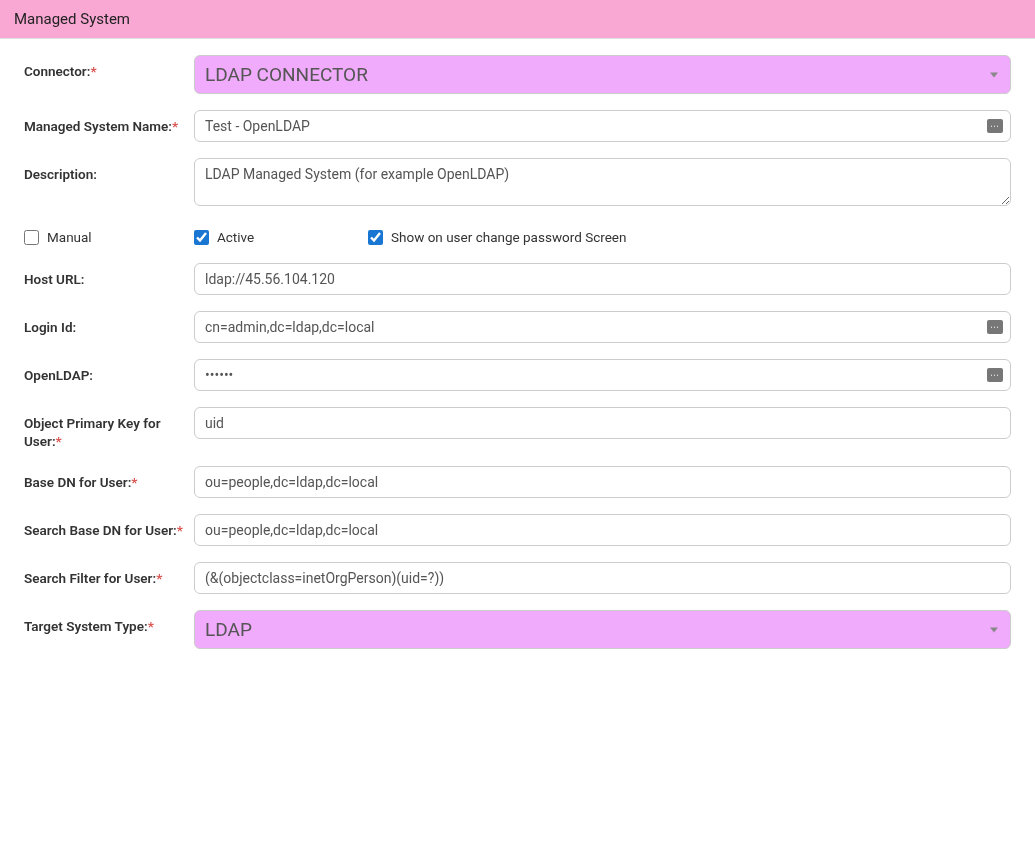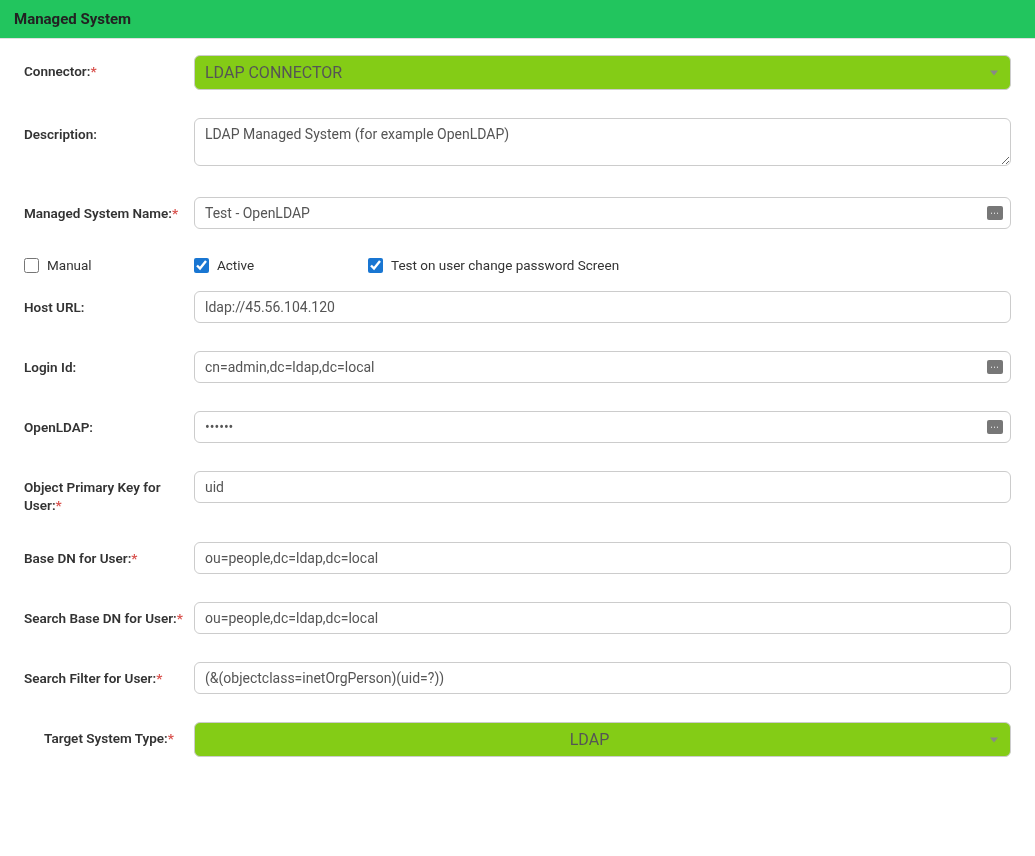--- a/index.html
+++ b/index.html
@@ -6,32 +6,32 @@
   body {
     margin: 0;
     font-family: -apple-system, BlinkMacSystemFont, "Segoe UI", Roboto, "Helvetica Neue", Arial, sans-serif;
     font-size: 14px;
     color: #333;
     background: #fff;
   }
   .panel-header {
     padding: 10px 14px;
     border-bottom: 1px solid #e0e0e0;
-    font-weight: 700;
+    font-weight: 400;
     color: #222;
-    background: #22c55e;
+    background: #f9a8d4;
     font-size: 15px;
   }
   .form-container {
     padding: 16px 24px 8px 24px;
   }
   .form-row {
     display: flex;
     align-items: flex-start;
-    margin-bottom: 28px;
+    margin-bottom: 16px;
   }
   .form-row .label-col {
     width: 170px;
     font-weight: 600;
     color: #333;
     padding-top: 8px;
     font-size: 13.5px;
     line-height: 1.3;
   }
   .form-row .input-col {
@@ -48,24 +48,24 @@
     color: #555;
     background: #fff;
     outline: none;
   }
   textarea { resize: both; min-height: 46px; }
   .select-wrap {
     position: relative;
     width: 100%;
     border: 1px solid #ccc;
     border-radius: 6px;
-    background: #84cc16;
+    background: #f0abfc;
     padding: 7px 36px 7px 10px;
     color: #555;
-    font-size: 16px;
+    font-size: 19px;
     cursor: default;
   }
   .select-wrap .caret {
     position: absolute;
     right: 12px;
     top: 50%;
     transform: translateY(-50%);
     width: 0; height: 0;
     border-left: 4px solid transparent;
     border-right: 4px solid transparent;
@@ -126,46 +126,46 @@
     <div class="label-col"><span>Connector:</span><span class="req">*</span></div>
     <div class="input-col">
       <div class="select-wrap">
         <span>LDAP CONNECTOR</span>
         <span class="caret"></span>
       </div>
     </div>
   </div>
 
   <div class="form-row">
-    <div class="label-col">Description:</div>
-    <div class="input-col">
-      <textarea style="">LDAP Managed System (for example OpenLDAP)</textarea>
-    </div>
-  </div>
-
-  <div class="form-row">
     <div class="label-col"><span>Managed System Name:</span><span class="req">*</span></div>
     <div class="input-col input-with-btn">
       <input type="text" value="Test - OpenLDAP" style="">
       <span class="trail-btn"></span>
+    </div>
+  </div>
+
+  <div class="form-row">
+    <div class="label-col">Description:</div>
+    <div class="input-col">
+      <textarea style="">LDAP Managed System (for example OpenLDAP)</textarea>
     </div>
   </div>
 
   <div class="checkbox-row">
     <label class="cb-group c1">
       <input type="checkbox" style="">
       <span>Manual</span>
     </label>
     <label class="cb-group c2">
       <input type="checkbox" checked="" style="">
       <span>Active</span>
     </label>
     <label class="cb-group c3">
       <input type="checkbox" checked="" style="">
-      <span>Test on user change password Screen</span>
+      <span>Show on user change password Screen</span>
     </label>
   </div>
 
   <div class="form-row">
     <div class="label-col">Host URL:</div>
     <div class="input-col">
       <input type="text" value="ldap://45.56.104.120" style="">
     </div>
   </div>
 
@@ -210,21 +210,21 @@
   </div>
 
   <div class="form-row">
     <div class="label-col"><span>Search Filter for User:</span><span class="req">*</span></div>
     <div class="input-col">
       <input type="text" value="(&amp;(objectclass=inetOrgPerson)(uid=?))" style="">
     </div>
   </div>
 
 
-  <div class="form-row" style="margin-bottom:20px;text-align:center;">
+  <div class="form-row" style="margin-bottom:20px;">
     <div class="label-col"><span>Target System Type:</span><span class="req">*</span></div>
     <div class="input-col">
       <div class="select-wrap">
         <span>LDAP</span>
         <span class="caret"></span>
       </div>
     </div>
   </div>
 
 </div>

